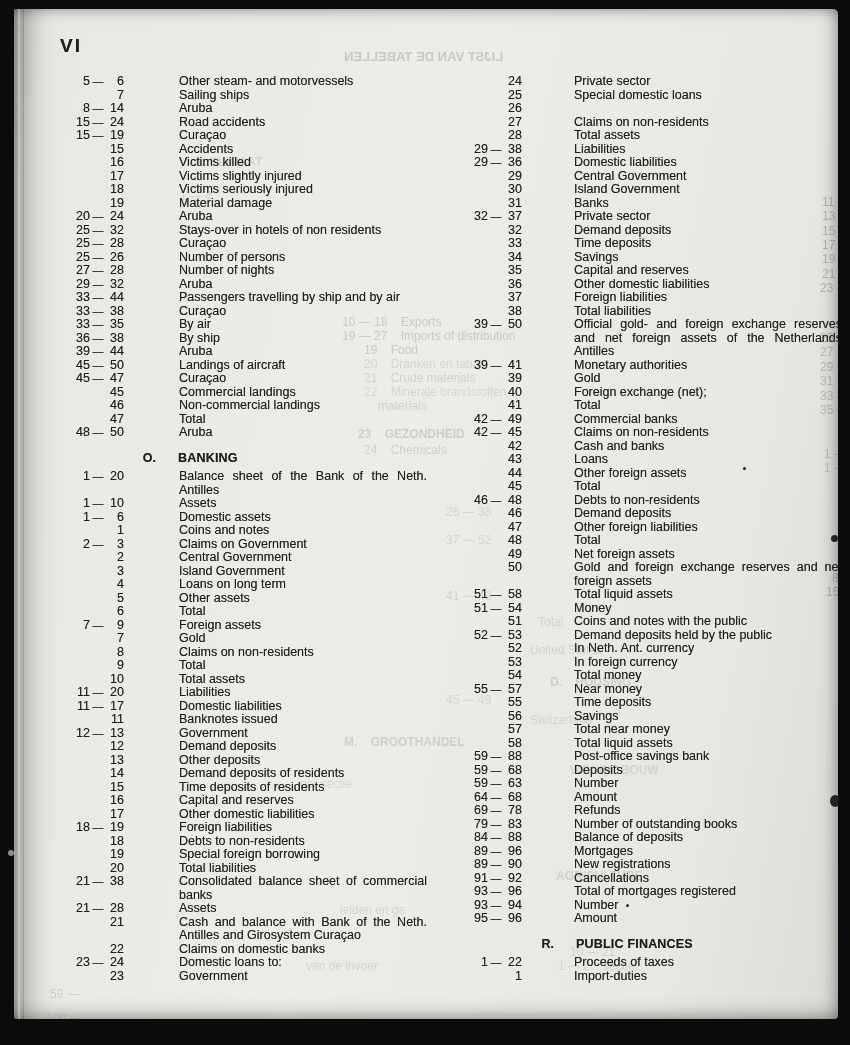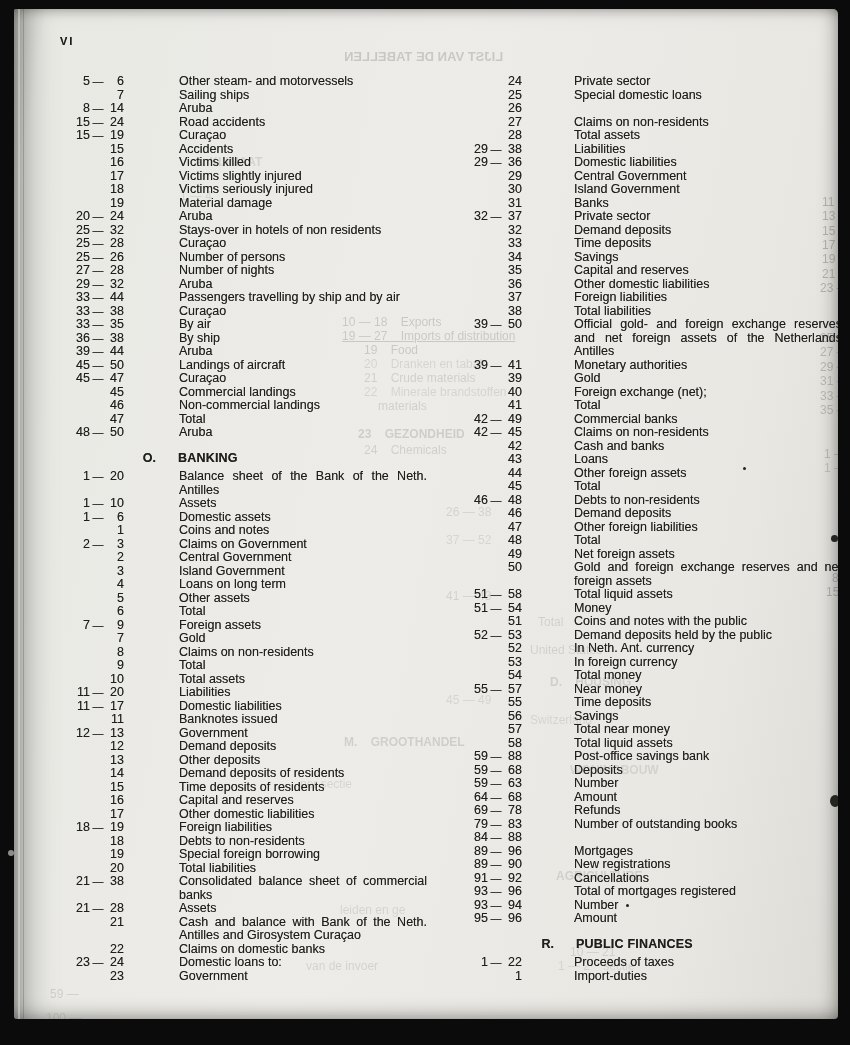--- a/index.html
+++ b/index.html
@@ -7,21 +7,21 @@
     font-family:"Liberation Sans",sans-serif;}
   .page{position:absolute;left:14px;top:9px;width:824px;height:1010px;overflow:hidden;
     background:linear-gradient(100deg,#d6d6d1 0,#e9e9e4 34px,#edece8 45%,#e8e7e2 82%,#dcdbd6 100%);
     box-shadow:inset 28px 0 36px -24px rgba(15,15,12,.55),
                inset -10px 0 20px -10px rgba(15,15,12,.38),
                inset 0 -10px 22px -12px rgba(15,15,12,.42),
                inset 0 8px 14px -10px rgba(15,15,12,.35);
     color:#1e1e1c;border-radius:2px 5px 4px 3px;}
   .page-edge-hi{position:absolute;left:4px;top:0;bottom:0;width:2px;background:rgba(255,255,255,.32);}
   .page-edge-sh{position:absolute;left:9px;top:0;bottom:0;width:1px;background:rgba(60,60,55,.25);}
-  .folio{position:absolute;left:46px;top:26px;font-size:11px;font-weight:700;letter-spacing:2px;
+  .folio{position:absolute;left:46px;top:26px;font-size:19px;font-weight:700;letter-spacing:2px;
     text-shadow:0 0 .4px rgba(25,25,22,.6);}
   .col{position:absolute;top:66px;}
   .col-left{left:40px;width:400px;}
   .col-right{left:438px;width:396px;}
   .row{display:flex;align-items:flex-start;font-size:12.5px;line-height:13.5px;
     text-shadow:0 0 .4px rgba(25,25,22,.55);}
   .n1{flex:none;width:36px;text-align:right;}
   .dash{flex:none;width:16px;text-align:center;font-size:11px;line-height:13.5px;}
   .n2{flex:none;width:18px;text-align:right;}
   .lbl{flex:none;margin-left:55px;width:248px;text-align:justify;}
@@ -42,21 +42,21 @@
 
 <div class="page">
   <div class="page-edge-hi"></div>
   <div class="page-edge-sh"></div>
 
   <div class="bleed" id="bleed">
       <span class="frag fb fm" style="left: 330px; top: 40px; opacity: 0.2; font-size: 13px;">LIJST VAN DE TABELLEN</span>
       <span class="frag fb" style="left: 180px; top: 146px; opacity: 0.13;">A. KLIMAAT</span>
       <span class="frag" style="left: 166px; top: 180px; opacity: 0.12;">1 — 4</span>
       <span class="frag" style="left: 328px; top: 306px; opacity: 0.2;">10 — 18    Exports</span>
-      <span class="frag" style="left: 328px; top: 320px; opacity: 0.2; text-decoration: underline;">19 — 27    Imports of distribution</span>
+      <span class="frag" style="left: 328px; top: 320px; opacity: 0.2;">19 — 27    Imports of distribution</span>
       <span class="frag" style="left: 350px; top: 334px; opacity: 0.2;">19    Food</span>
       <span class="frag" style="left: 350px; top: 348px; opacity: 0.13;">20    Dranken en tabak</span>
       <span class="frag" style="left: 350px; top: 362px; opacity: 0.16;">21    Crude materials</span>
       <span class="frag" style="left: 350px; top: 376px; opacity: 0.13;">22    Minerale brandstoffen</span>
       <span class="frag" style="left: 364px; top: 390px; opacity: 0.16;">materials</span>
       <span class="frag fb" style="left: 344px; top: 418px; opacity: 0.17;">23    GEZONDHEID</span>
       <span class="frag" style="left: 350px; top: 434px; opacity: 0.16;">24    Chemicals</span>
       <span class="frag" style="left: 432px; top: 496px; opacity: 0.14; text-align: right;">26 — 38</span>
       <span class="frag" style="left: 432px; top: 524px; opacity: 0.12;">37 — 52</span>
       <span class="frag" style="left: 432px; top: 580px; opacity: 0.14;">41 — 43</span>
@@ -787,20 +787,21 @@
       <div class="row">
         <span class="n1">79</span>
         <span class="dash">—</span>
         <span class="n2">83</span>
         <span class="lbl">Number of outstanding books</span>
       </div>
       <div class="row">
         <span class="n1">84</span>
         <span class="dash">—</span>
         <span class="n2">88</span>
+        <span class="lbl">Balance of deposits</span>
       </div>
       <div class="row">
         <span class="n1">89</span>
         <span class="dash">—</span>
         <span class="n2">96</span>
         <span class="lbl">Mortgages</span>
       </div>
       <div class="row">
         <span class="n1">89</span>
         <span class="dash">—</span>

